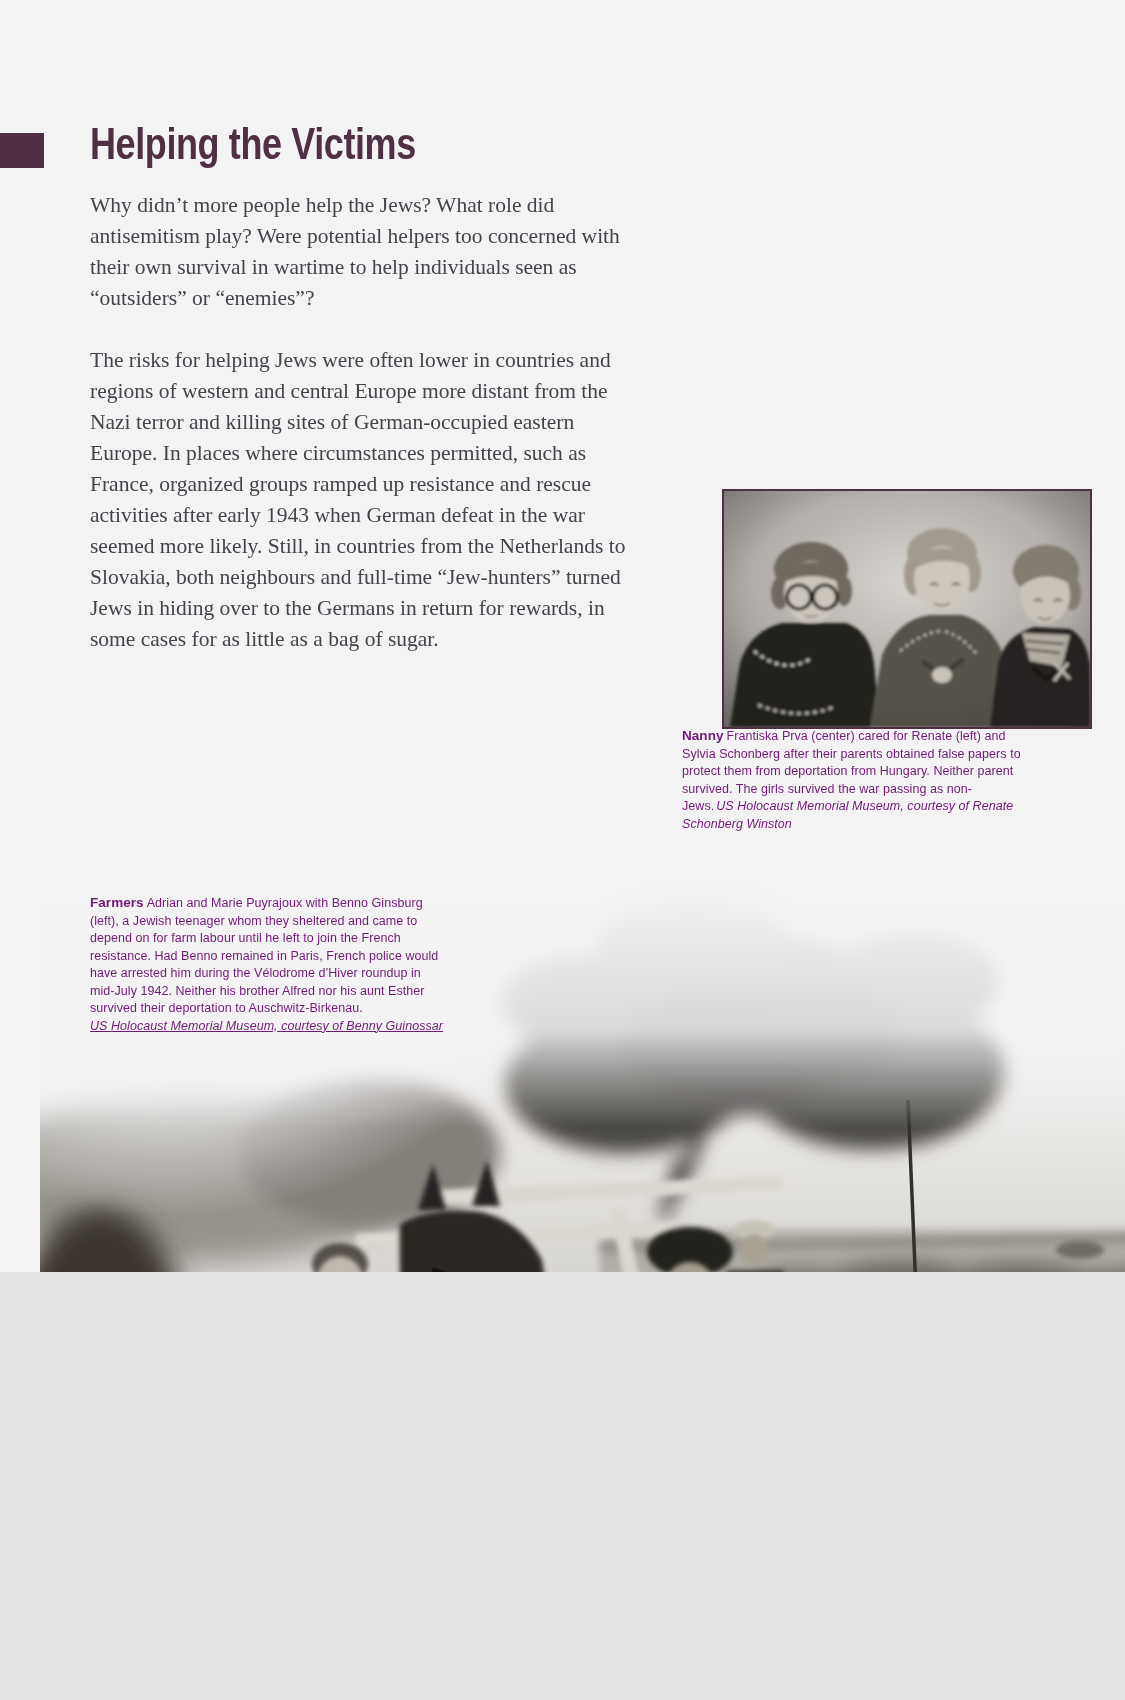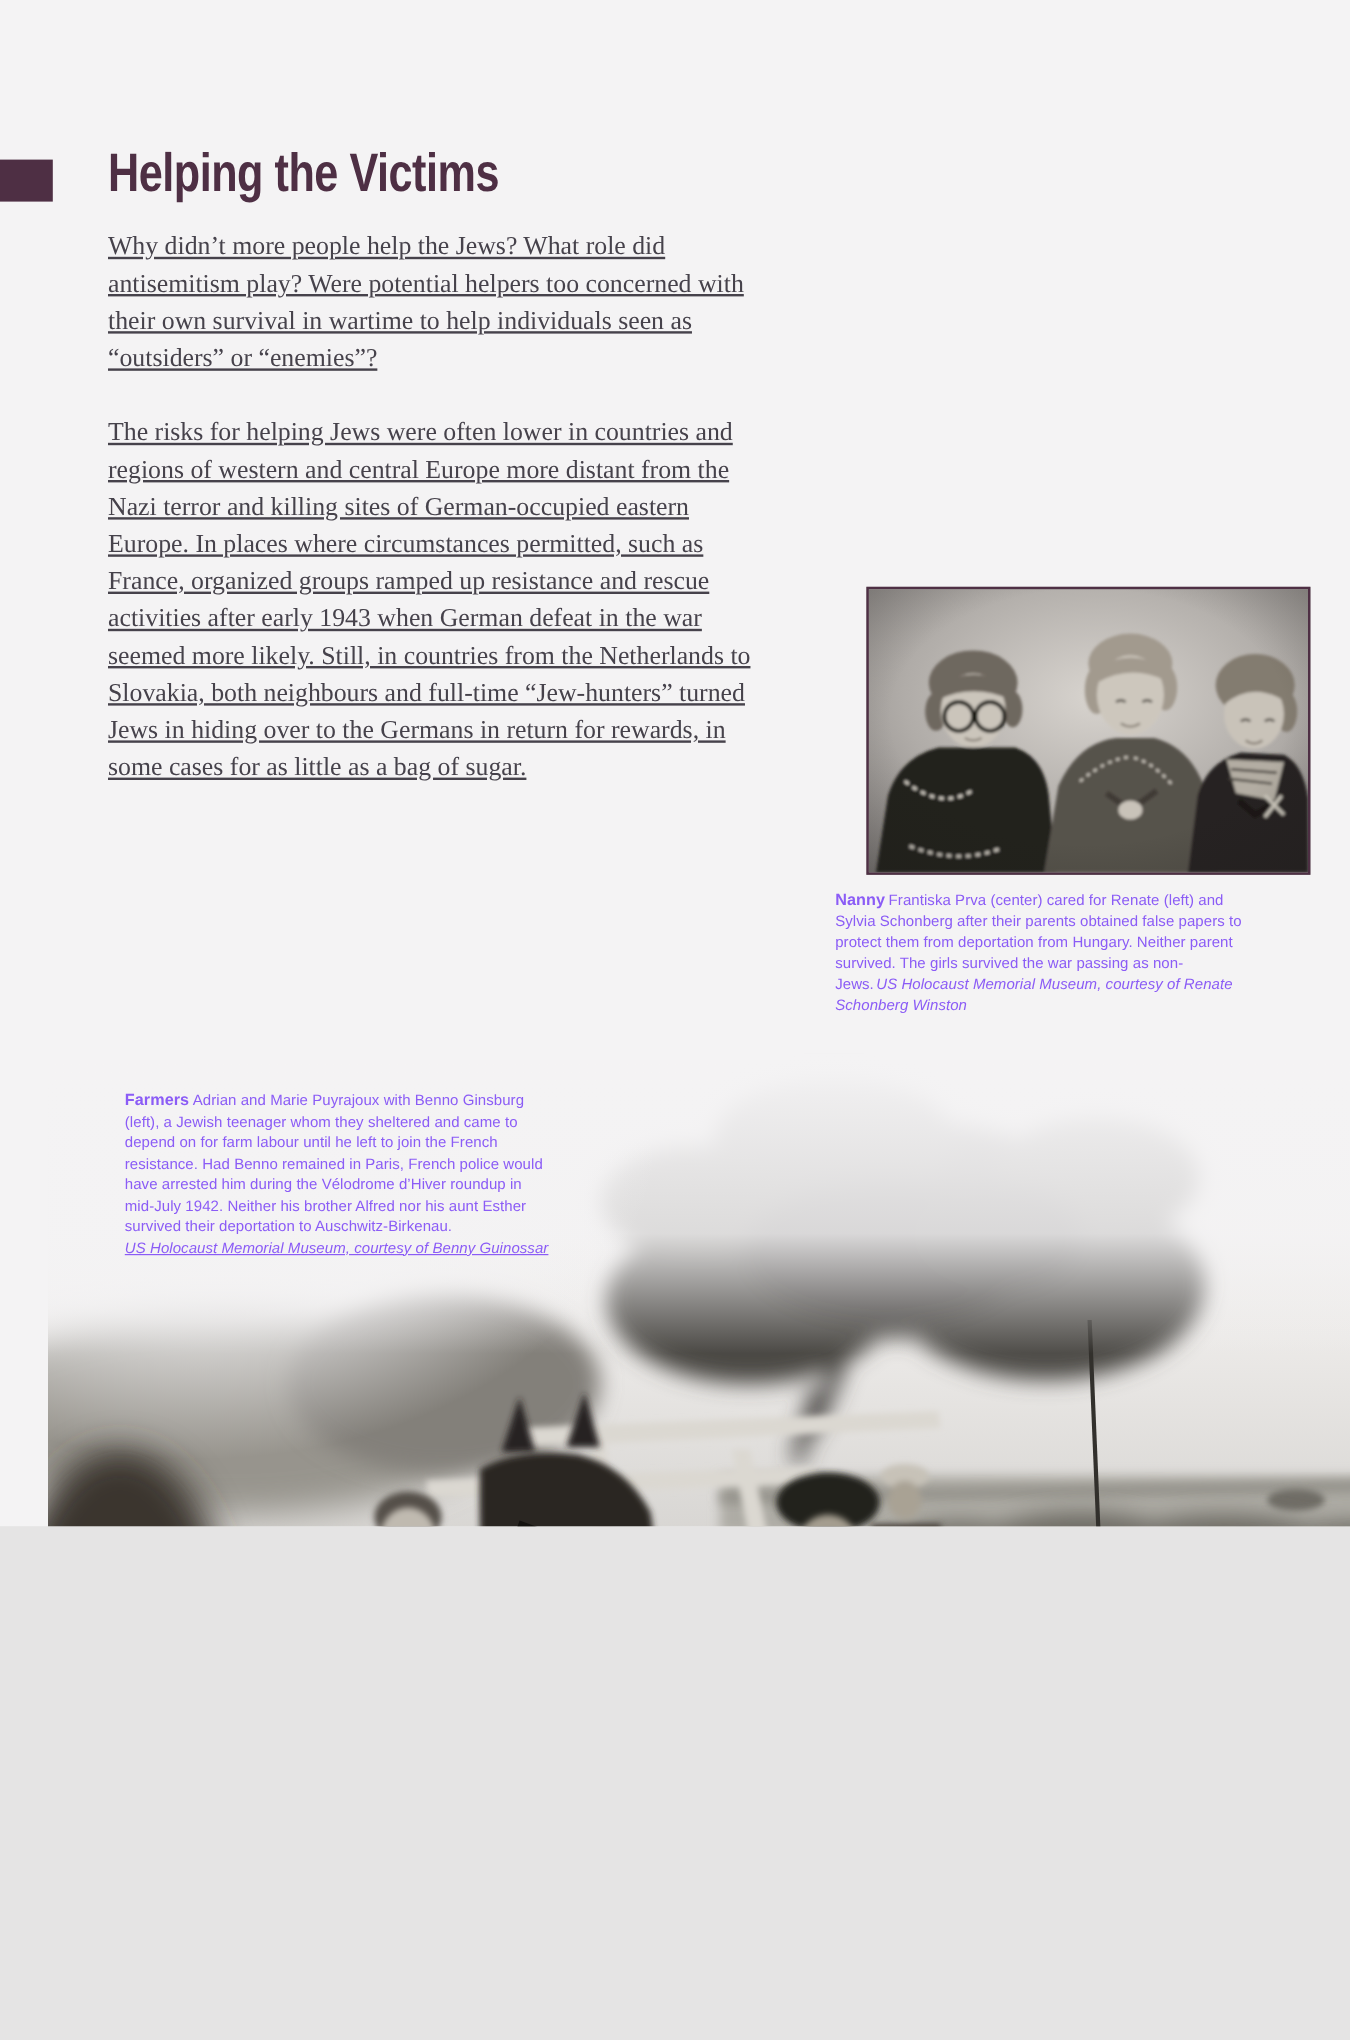--- a/index.html
+++ b/index.html
@@ -15,36 +15,36 @@
   .title{
     position:absolute;left:90px;top:121px;margin:0;
     font-family:"Liberation Sans",sans-serif;font-weight:700;
     font-size:45px;line-height:1;color:var(--accent,#4e2f44);
     transform:scaleX(0.8);transform-origin:left center;
     letter-spacing:-0.5px;white-space:nowrap;
   }
   .serif-par{
     position:absolute;left:90px;width:540px;margin:0;
     font-family:"Liberation Serif","DejaVu Serif",serif;
-    font-size:21.5px;line-height:31px;color:#46424b;text-decoration:underline;
+    font-size:21.5px;line-height:31px;color:#46424b;
   }
   .intro{top:190px;}
   .body-text{top:345px;}
   .photo-frame{
     position:absolute;overflow:hidden;z-index:1;
     border:2px solid var(--accent,#4e2f44);
     background:#9a9694;
   }
   .photo-nanny{left:682px;top:473px;width:366px;height:236px;}
   .photo-farm{left:0;top:862px;width:1125px;height:838px;border:none;z-index:0;background:transparent;}
   .photo-frame svg{display:block;width:100%;height:100%;}
   .caption{
-    position:absolute;z-index:2;margin:14px;
+    position:absolute;z-index:2;margin:0;
     font-family:"Liberation Sans",sans-serif;
-    font-size:12.5px;line-height:17.5px;color:#8b5cf6;letter-spacing:0.05px;
+    font-size:12.5px;line-height:17.5px;color:#701a75;letter-spacing:0.05px;
   }
   .caption .lead{font-weight:700;font-size:13.5px;margin-right:3px;}
   .caption .credit{font-style:italic;font-weight:500;margin-left:2px;}
   .caption-nanny{left:682px;top:727px;width:340px;}
   .caption-farm{left:90px;top:894px;width:356px;}
   .caption-farm .credit{display:block;margin-left:0;text-decoration:underline;}
   .page-badge{
     position:absolute;left:1032px;top:1624px;z-index:3;
     width:26px;height:26px;background:var(--accent,#4e2f44);
     border:4px solid #f1f0f1;

